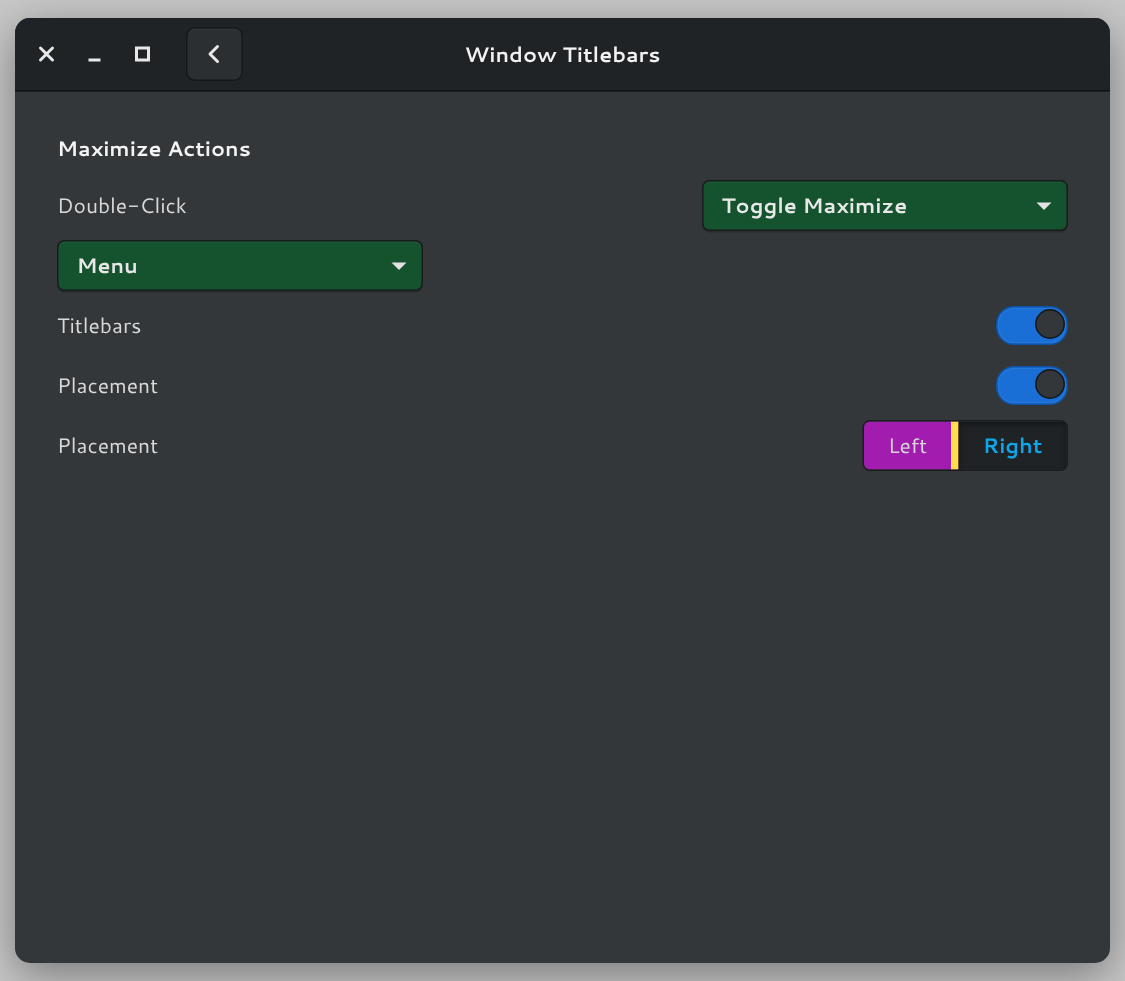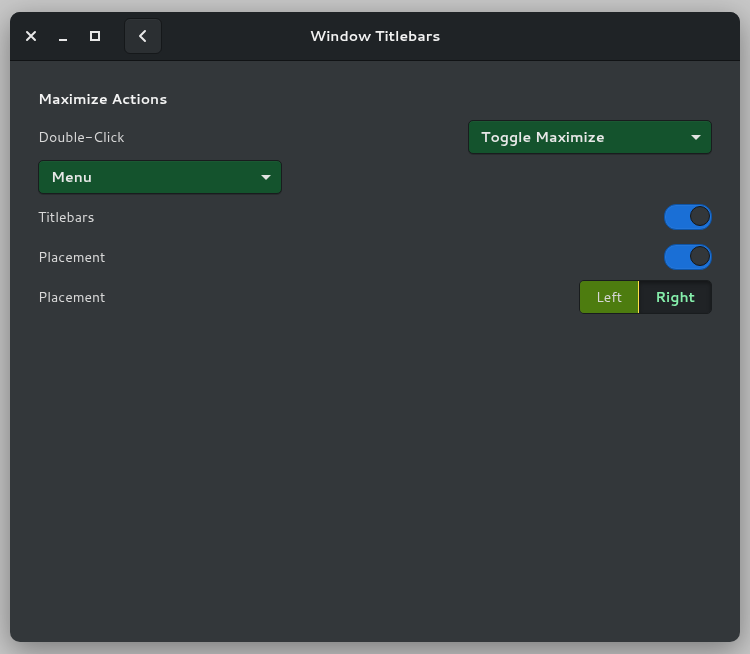--- a/index.html
+++ b/index.html
@@ -148,28 +148,28 @@
     border-radius: 5px;
     overflow: hidden;
     height: 32px;
   }
   .segmented .seg {
     padding: 0 16px;
     display: flex;
     align-items: center;
     font-size: 14px;
     color: #d6d6d6;
-    background: #4d7c0f;
-    border-right: 1px solid #fde047;
+    background: #a21caf;
+    border-right: 5px solid #fde047;
     cursor: default;
   }
   .segmented .seg:last-child { border-right: none; }
   .segmented .seg.active {
     background: #202326;
-    color: #86efac;
+    color: #0ea5e9;
     font-weight: 600;
     box-shadow: inset 0 2px 4px rgba(0,0,0,0.4);
   }
 </style>
 </head>
 <body>
 
 <div class="window">
 
   <div class="headerbar">

